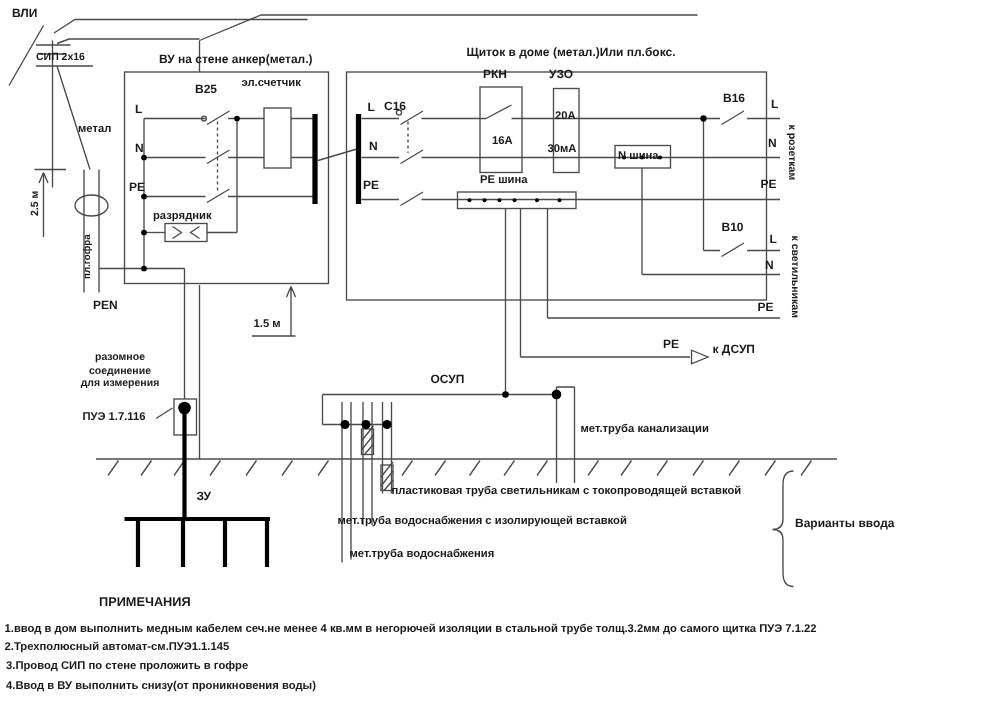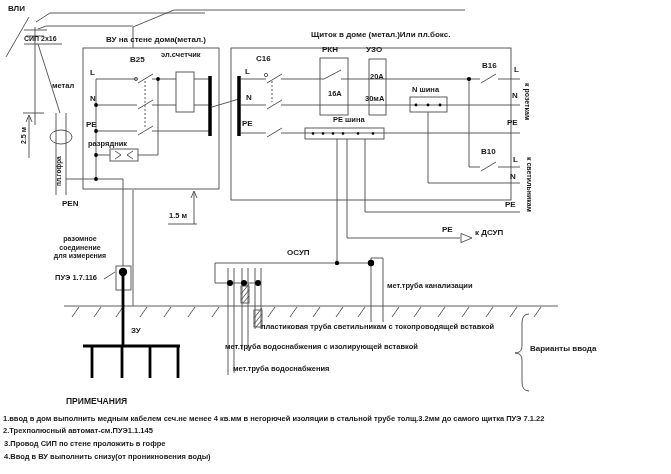--- a/index.html
+++ b/index.html
@@ -155,41 +155,41 @@
   </g>
 </svg>
 
 <div class="lbl s8" style="left:8px;top:5px">ВЛИ</div>
 <div class="lbl s7" style="left:24px;top:35px">СИП 2х16</div>
 <div class="lbl s75" style="left:52px;top:82px">метал</div>
 <div class="lbl s7 rotccw" style="left:20px;top:144px">2.5 м</div>
 <div class="lbl s65 rotccw" style="left:56px;top:186px">пл.гофра</div>
 <div class="lbl s8" style="left:62px;top:200px">PEN</div>
 
-<div class="lbl s8" style="left:106px;top:36px">ВУ на стене дома(метал.)</div>
+<div class="lbl s8" style="left:106px;top:36px">ВУ на стене анкер(метал.)</div>
 <div class="lbl s8" style="left:90px;top:69px">L</div>
 <div class="lbl s8" style="left:130px;top:56px">B25</div>
 <div class="lbl s75" style="left:161px;top:51px">эл.счетчик</div>
 <div class="lbl s8" style="left:90px;top:95px">N</div>
 <div class="lbl s8" style="left:86px;top:121px">PE</div>
-<div class="lbl s75" style="left:88px;top:140px">разрядник</div>
+<div class="lbl s75" style="left:102px;top:140px">разрядник</div>
 <div class="lbl s75" style="left:169px;top:212px">1.5 м</div>
 
 <div class="lbl s8" style="left:311px;top:31px">Щиток в доме (метал.)Или пл.бокс.</div>
 <div class="lbl s8" style="left:245px;top:68px">L</div>
-<div class="lbl s8" style="left:256px;top:55px">C16</div>
+<div class="lbl s8" style="left:256px;top:67px">C16</div>
 <div class="lbl s8" style="left:246px;top:94px">N</div>
 <div class="lbl s8" style="left:242px;top:120px">PE</div>
 <div class="lbl s8" style="left:322px;top:46px">РКН</div>
 <div class="lbl s75" style="left:328px;top:90px">16А</div>
 <div class="lbl s8" style="left:366px;top:46px">УЗО</div>
 <div class="lbl s75" style="left:370px;top:73px">20А</div>
 <div class="lbl s75" style="left:365px;top:95px">30мА</div>
-<div class="lbl s75" style="left:412px;top:86px">N шина</div>
-<div class="lbl s75" style="left:333px;top:116px">PE шина</div>
+<div class="lbl s75" style="left:412px;top:100px">N шина</div>
+<div class="lbl s75" style="left:320px;top:116px">PE шина</div>
 
 <div class="lbl s8" style="left:482px;top:62px">B16</div>
 <div class="lbl s8" style="left:514px;top:66px">L</div>
 <div class="lbl s8" style="left:512px;top:92px">N</div>
 <div class="lbl s8" style="left:507px;top:119px">PE</div>
 <div class="lbl s7 rotcw" style="left:531px;top:83px">к розеткам</div>
 
 <div class="lbl s8" style="left:481px;top:148px">B10</div>
 <div class="lbl s8" style="left:513px;top:156px">L</div>
 <div class="lbl s8" style="left:510px;top:173px">N</div>

